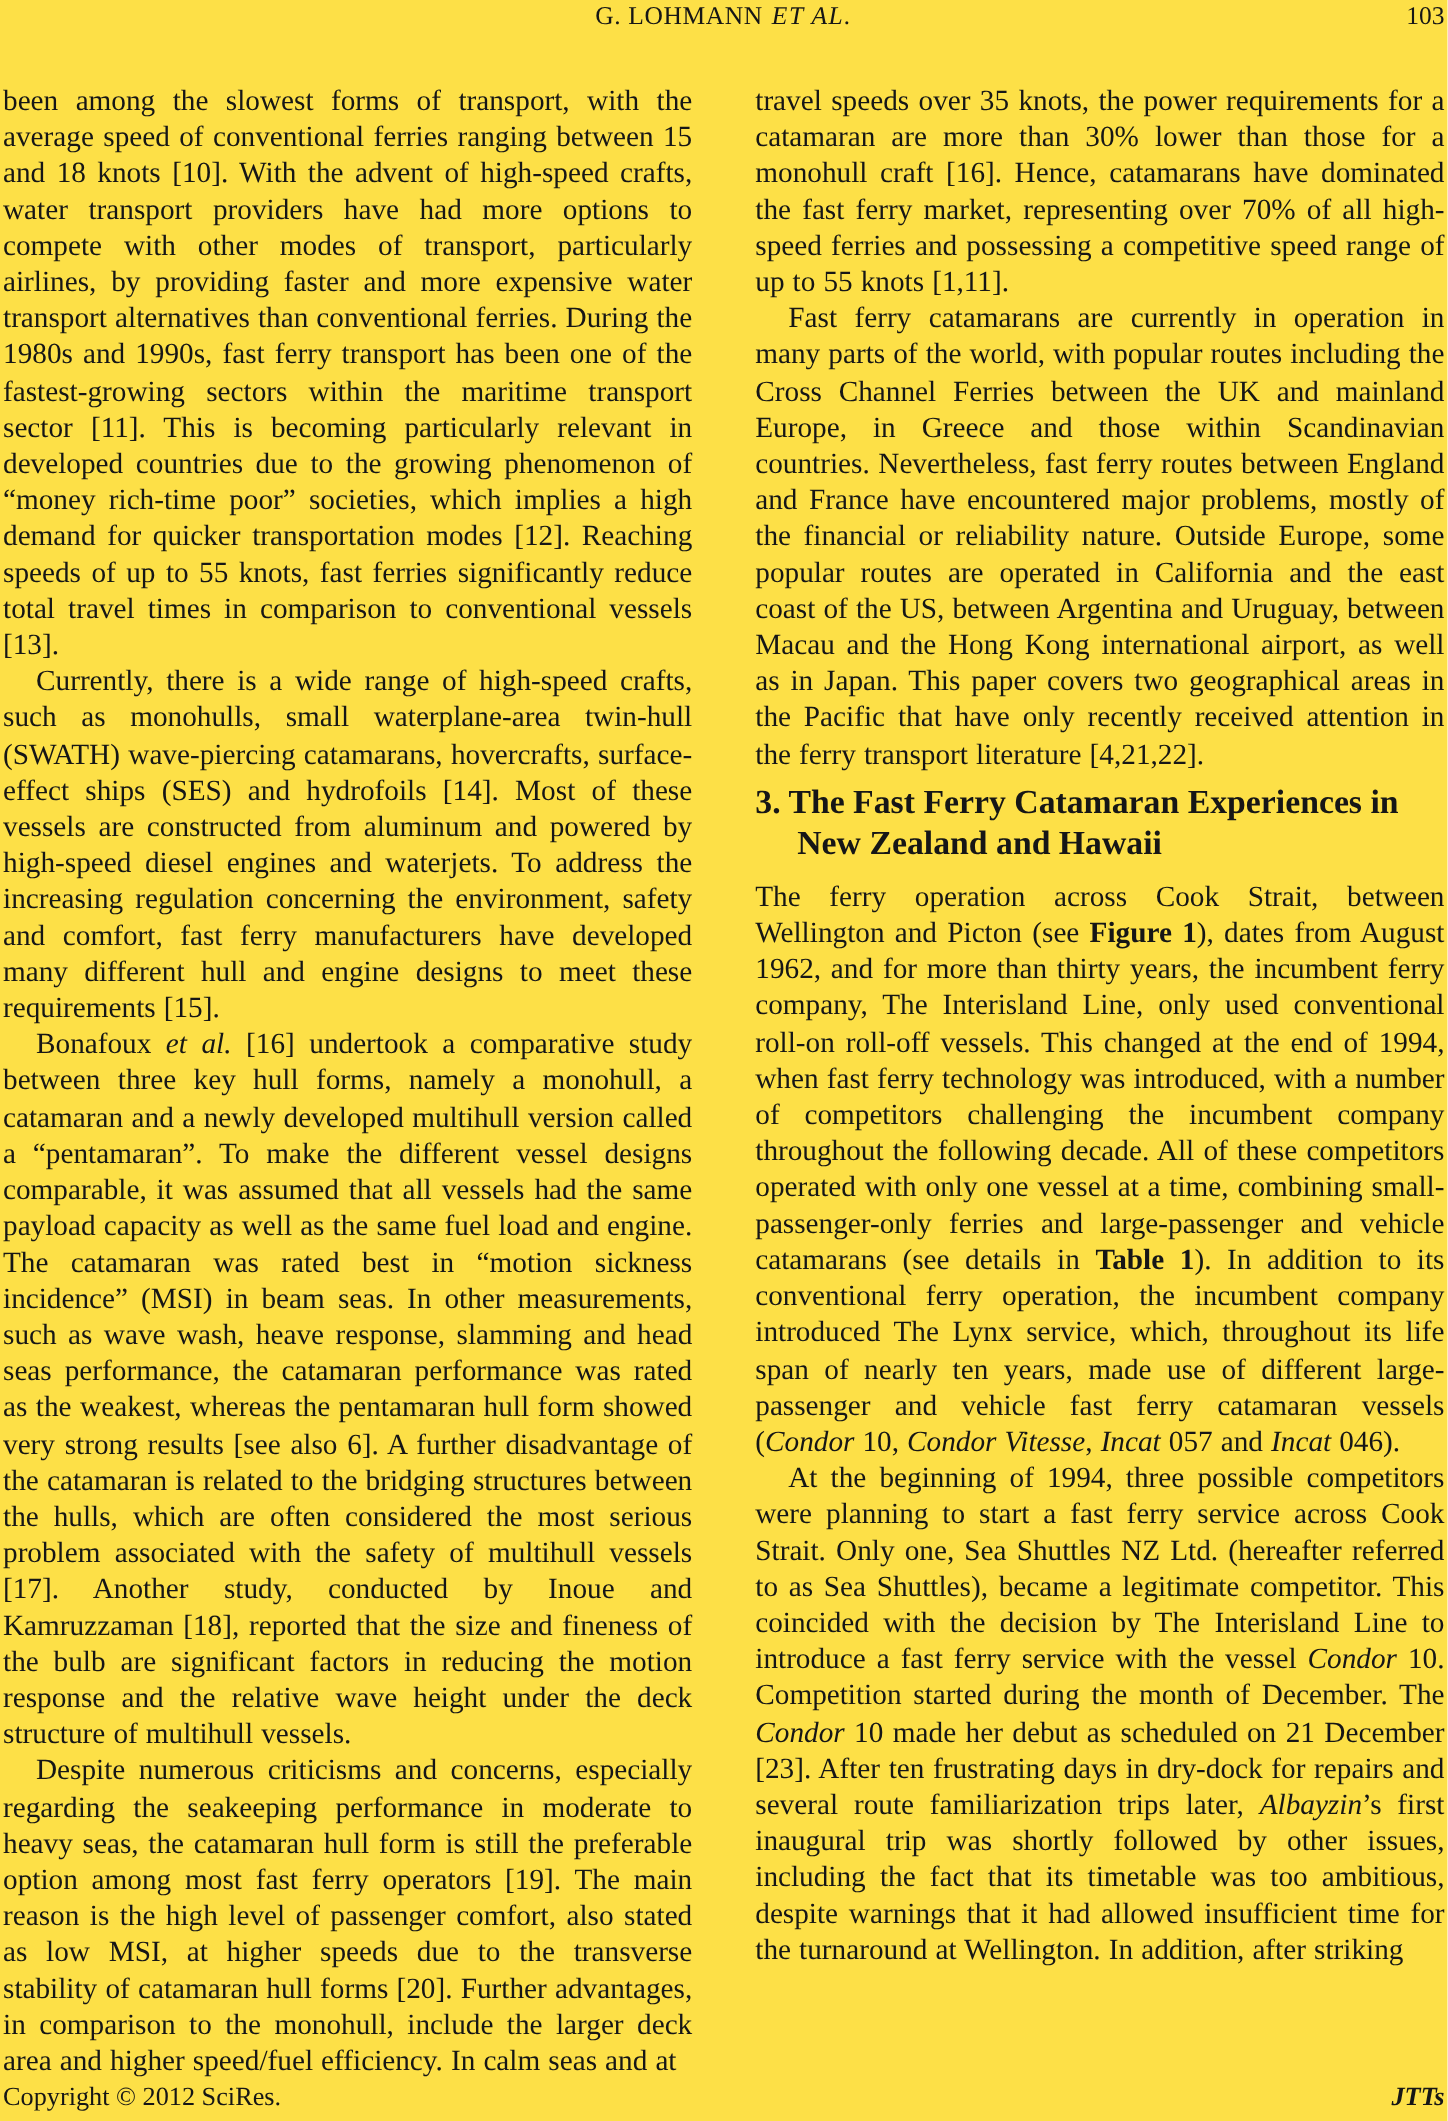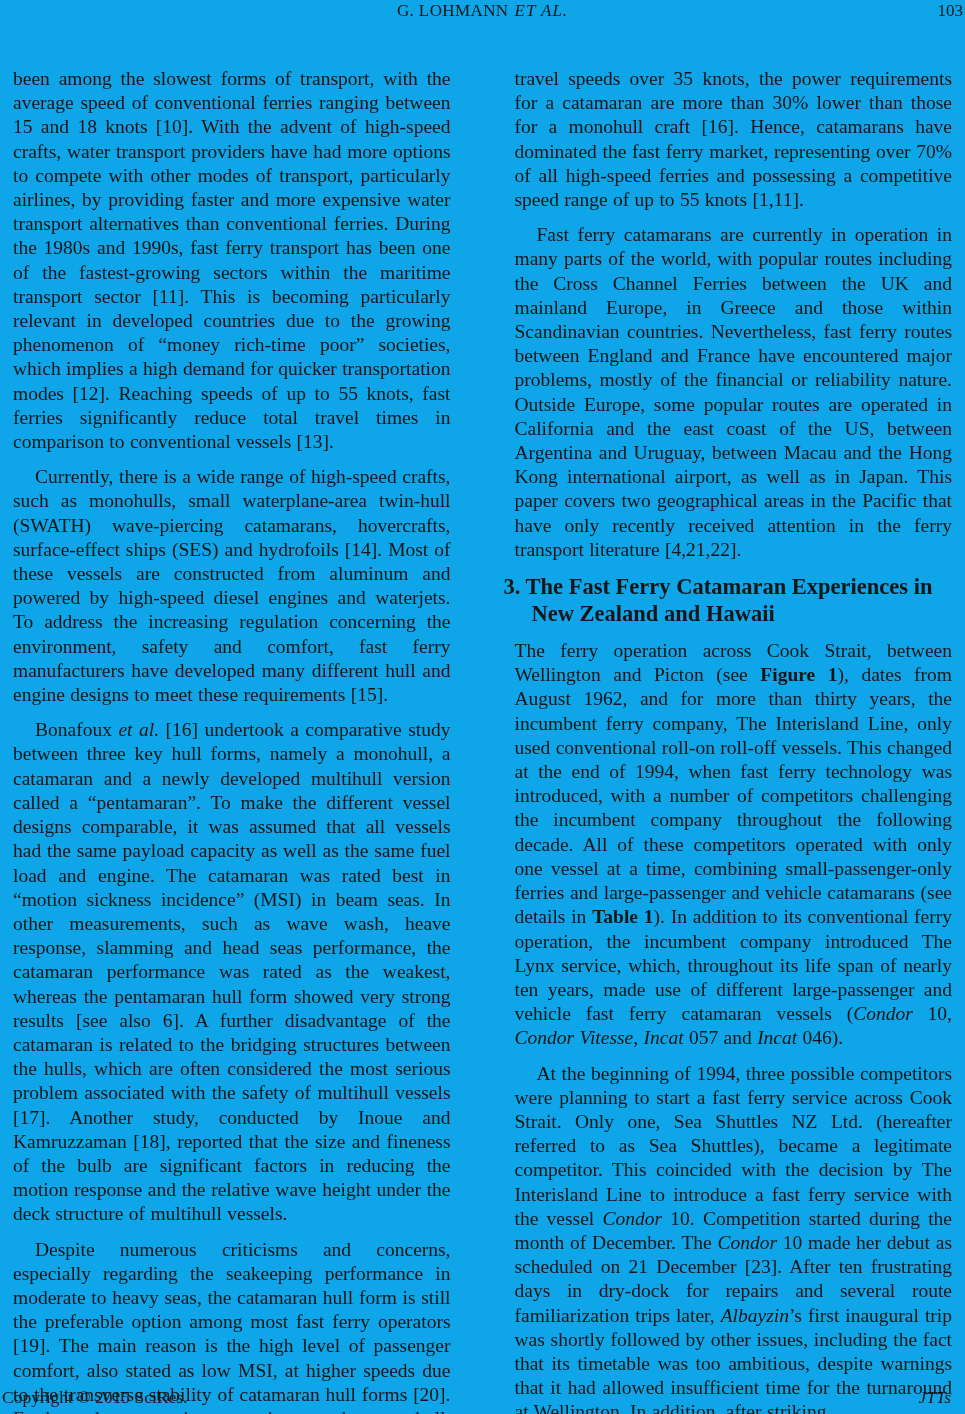--- a/index.html
+++ b/index.html
@@ -1,20 +1,20 @@
 <!DOCTYPE html>
 <html><head>
 <meta charset="utf-8">
 <style>
   html, body { margin: 0; padding: 0; background: #ffffff; }
   .page {
     position: relative;
     width: 965px;
     height: 1414px;
-    background: #0ea5e9;
+    background: #fde047;
     color: #161616;
     font-family: "Liberation Serif", "DejaVu Serif", serif;
     overflow: hidden;
   }
   .page-header {
     position: absolute;
     top: 1px; left: 2px; right: 2px;
     height: 22px;
     font-size: 17px;
   }
@@ -27,21 +27,21 @@
   .running-title .et-al { font-style: italic; padding-left: 6px; letter-spacing: 1px; }
   .page-number { position: absolute; right: 0; top: 0; text-align: center; }
   .columns {
     position: absolute;
     top: 56px; left: 2px; right: 2px;
     display: flex;
     gap: 42px;
   }
   .col { width: 460px; }
   .col p {
-    margin: 11px;
+    margin: 0;
     text-align: justify;
     font-size: 19.5px;
     line-height: 24.2px;
     word-spacing: 0.5px;
   }
   .col p.indent { text-indent: 22px; }
   .col .h2 {
     font-weight: bold;
     font-size: 22.5px;
     line-height: 27px;
@@ -58,22 +58,22 @@
     text-align: left;
   }
   .page-footer {
     position: absolute;
     left: 2px; right: 2px;
     bottom: 6px;
     font-size: 17.5px;
   }
   .journal-abbrev {
     position: absolute;
-    right: 12px; top: 0;
-    font-weight: normal;
+    right: 0; top: 0;
+    font-weight: bold;
     font-style: italic;
   }
 </style>
 </head>
 <body>
 
 <div class="page">
 
   <div class="page-header">
     <div class="running-title">
@@ -92,17 +92,17 @@
     <div class="col">
         <p><span>travel speeds over 35 knots, the power requirements for a catamaran are more than 30% lower than those for a monohull craft [16]. Hence, catamarans have dominated the fast ferry market, representing over 70% of all high-speed ferries and possessing a competitive speed range of up to 55 knots [1,11].</span></p>
         <p class="indent"><span>Fast ferry catamarans are currently in operation in many parts of the world, with popular routes including the Cross Channel Ferries between the UK and mainland Europe, in Greece and those within Scandinavian countries. Nevertheless, fast ferry routes between England and France have encountered major problems, mostly of the financial or reliability nature. Outside Europe, some popular routes are operated in California and the east coast of the US, between Argentina and Uruguay, between Macau and the Hong Kong international airport, as well as in Japan. This paper covers two geographical areas in the Pacific that have only recently received attention in the ferry transport literature [4,21,22].</span></p>
         <div class="h2"><span>3. The Fast Ferry Catamaran Experiences in New Zealand and Hawaii</span></div>
         <p><span>The ferry operation across Cook Strait, between Wellington and Picton (see </span><span style="font-weight: bold;">Figure 1</span><span>), dates from August 1962, and for more than thirty years, the incumbent ferry company, The Interisland Line, only used conventional roll-on roll-off vessels. This changed at the end of 1994, when fast ferry technology was introduced, with a number of competitors challenging the incumbent company throughout the following decade. All of these competitors operated with only one vessel at a time, combining small-passenger-only ferries and large-passenger and vehicle catamarans (see details in </span><span style="font-weight: bold;">Table 1</span><span>). In addition to its conventional ferry operation, the incumbent company introduced The Lynx service, which, throughout its life span of nearly ten years, made use of different large-passenger and vehicle fast ferry catamaran vessels (</span><span style="font-style: italic;">Condor</span><span> 10, </span><span style="font-style: italic;">Condor Vitesse</span><span>, </span><span style="font-style: italic;">Incat</span><span> 057 and </span><span style="font-style: italic;">Incat</span><span> 046).</span></p>
         <p class="indent"><span>At the beginning of 1994, three possible competitors were planning to start a fast ferry service across Cook Strait. Only one, Sea Shuttles NZ Ltd. (hereafter referred to as Sea Shuttles), became a legitimate competitor. This coincided with the decision by The Interisland Line to introduce a fast ferry service with the vessel </span><span style="font-style: italic;">Condor</span><span> 10. Competition started during the month of December. The </span><span style="font-style: italic;">Condor</span><span> 10 made her debut as scheduled on 21 December [23]. After ten frustrating days in dry-dock for repairs and several route familiarization trips later, </span><span style="font-style: italic;">Albayzin</span><span>’s first inaugural trip was shortly followed by other issues, including the fact that its timetable was too ambitious, despite warnings that it had allowed insufficient time for the turnaround at Wellington. In addition, after striking</span></p>
       </div>
   </div>
 
   <div class="page-footer">
-    <span>Copyright © 2015 SciRes.</span>
+    <span>Copyright © 2012 SciRes.</span>
     <span class="journal-abbrev">JTTs</span>
   </div>
 
 </div>
 
 </body></html>

